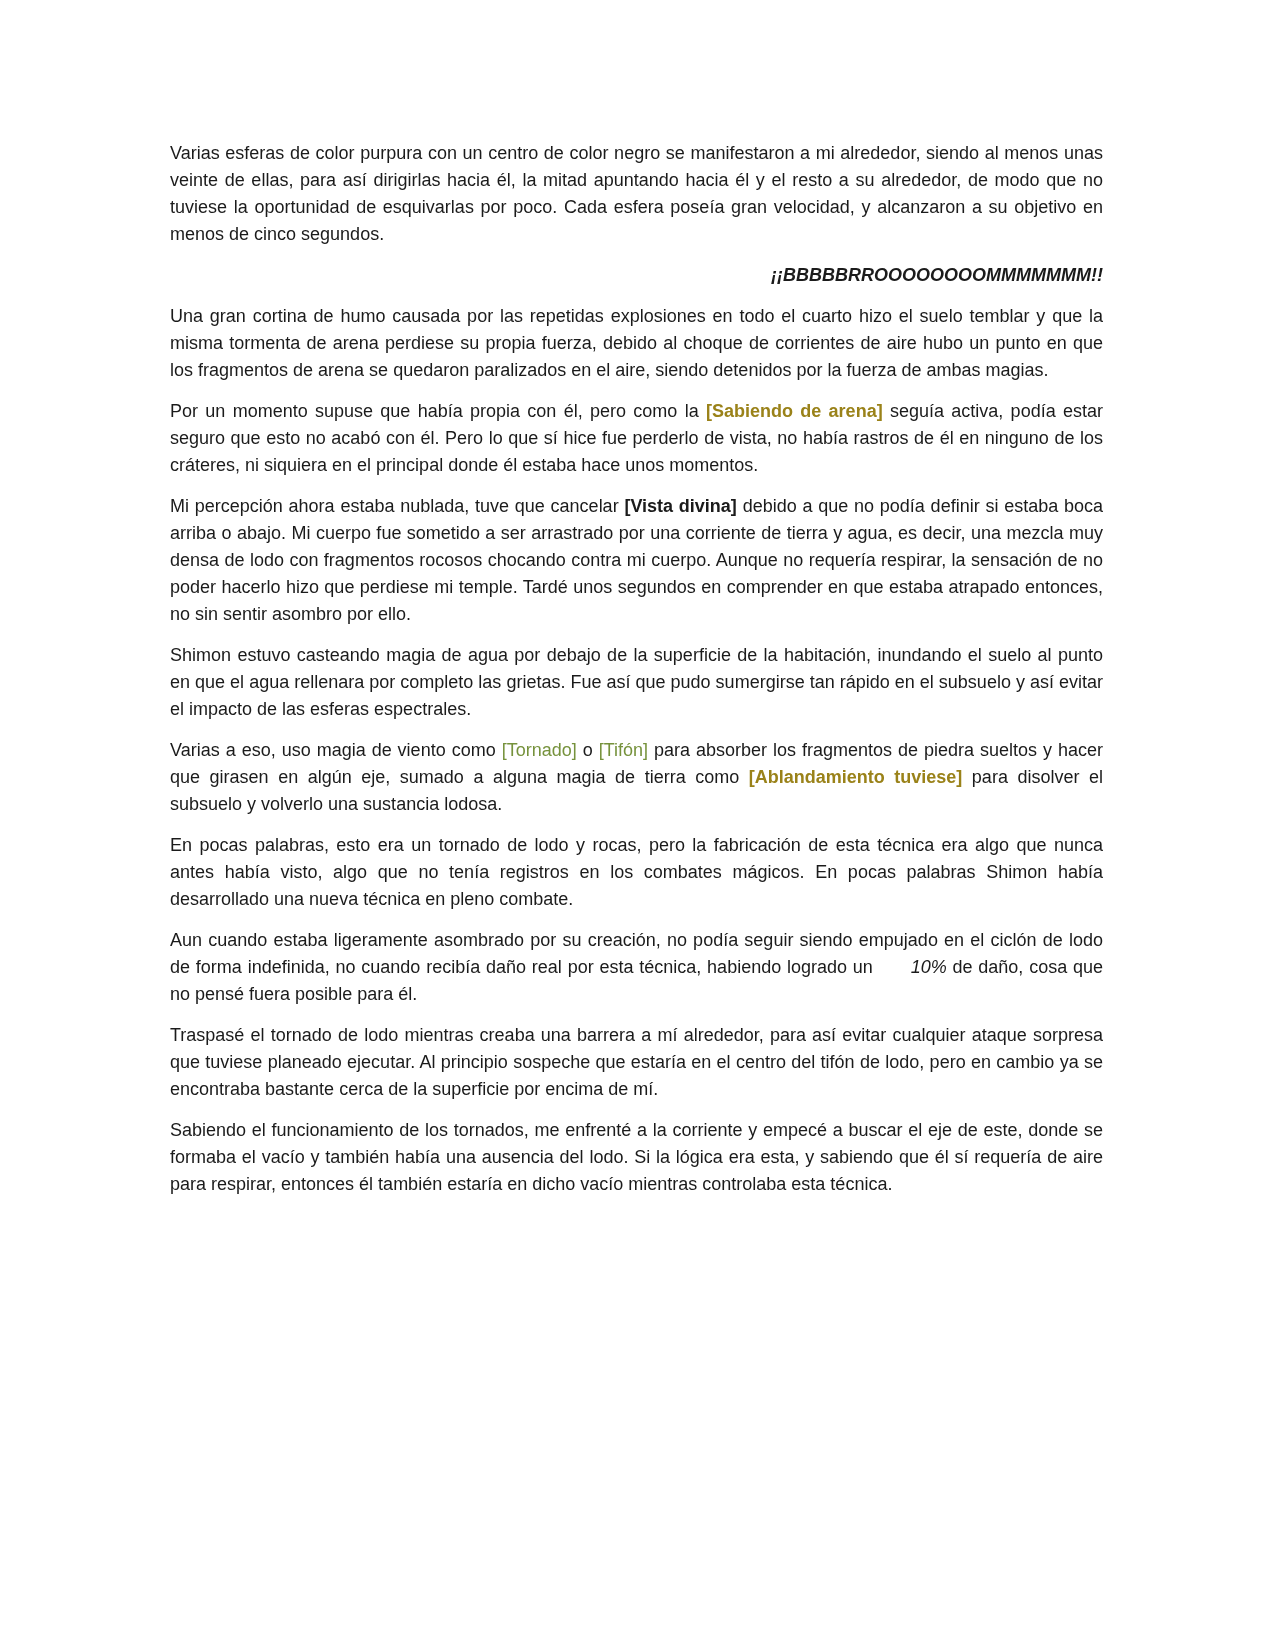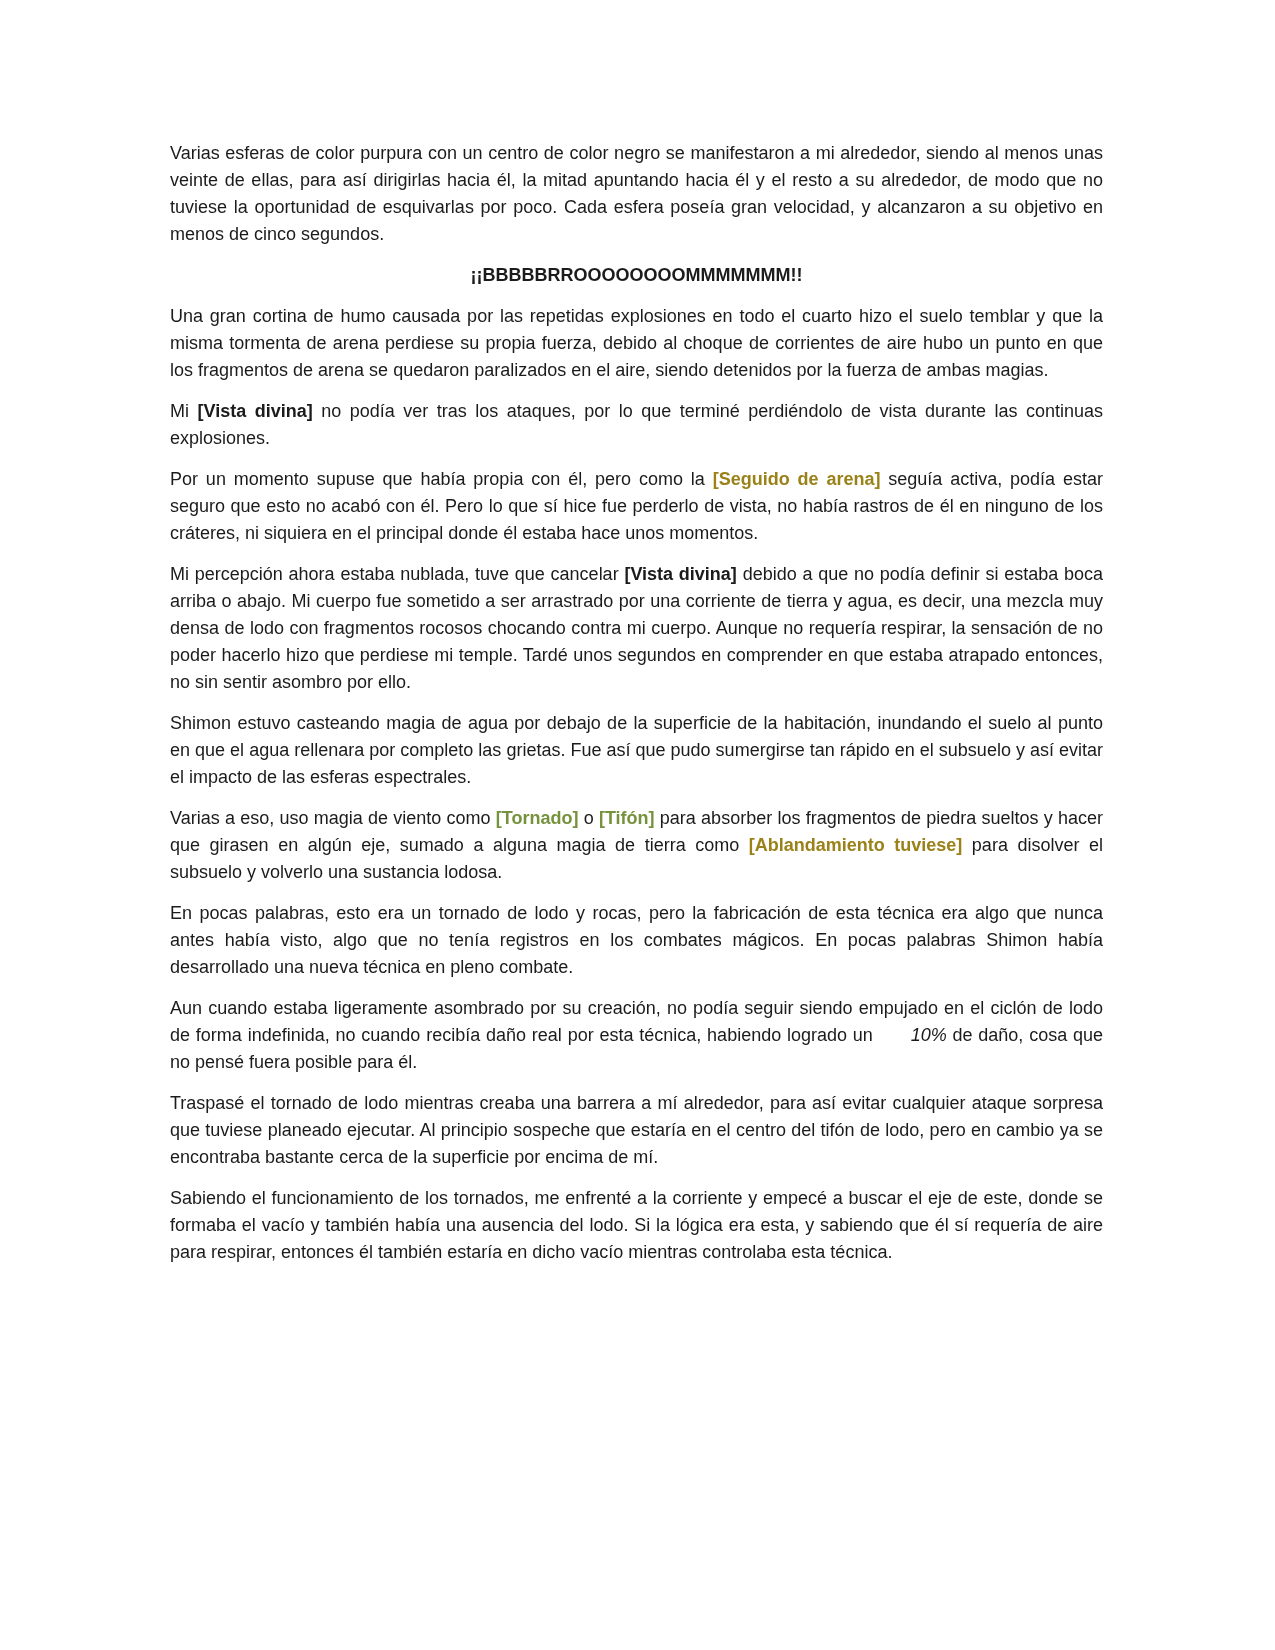--- a/index.html
+++ b/index.html
@@ -22,39 +22,39 @@
     width: 933px;
   }
   .doc p {
     margin: 0 0 14px 0;
     font-size: 18px;
     line-height: 27px;
     color: var(--body-color, #1b1b1b);
     text-align: justify;
   }
   .doc p.heading {
-    text-align: center;
+    text-align: right;
     font-weight: 700;
+    font-style: italic;
     letter-spacing: 0px;
   }
   .doc span.b  { font-weight: 700; }
   .doc span.g  { font-weight: 700; color: var(--spell-gold, #9a8219); }
-  .doc span.gr { font-weight: 700; color: var(--spell-green, #76923C); }
+  .doc span.gr { font-weight: 400; color: var(--spell-green, #76923C); }
   .doc span.i  { font-style: italic; margin-left: 32px; }
 </style>
 </head>
 <body>
 
 <div class="page">
   <div class="doc">
       <p><span>Varias esferas de color purpura con un centro de color negro se manifestaron a mi alrededor, siendo al menos unas veinte de ellas, para así dirigirlas hacia él, la mitad apuntando hacia él y el resto a su alrededor, de modo que no tuviese la oportunidad de esquivarlas por poco. Cada esfera poseía gran velocidad, y alcanzaron a su objetivo en menos de cinco segundos.</span></p>
       <p class="heading"><span>¡¡BBBBBRROOOOOOOOMMMMMMM!!</span></p>
       <p><span>Una gran cortina de humo causada por las repetidas explosiones en todo el cuarto hizo el suelo temblar y que la misma tormenta de arena perdiese su propia fuerza, debido al choque de corrientes de aire hubo un punto en que los fragmentos de arena se quedaron paralizados en el aire, siendo detenidos por la fuerza de ambas magias.</span></p>
-      <p><span>Mi </span><span class="b">[Vista divina]</span><span> no podía ver tras los ataques, por lo que terminé perdiéndolo de vista durante las continuas explosiones.</span></p>
-      <p><span>Por un momento supuse que había propia con él, pero como la </span><span class="g">[Seguido de arena]</span><span> seguía activa, podía estar seguro que esto no acabó con él. Pero lo que sí hice fue perderlo de vista, no había rastros de él en ninguno de los cráteres, ni siquiera en el principal donde él estaba hace unos momentos.</span></p>
+      <p><span>Por un momento supuse que había propia con él, pero como la </span><span class="g">[Sabiendo de arena]</span><span> seguía activa, podía estar seguro que esto no acabó con él. Pero lo que sí hice fue perderlo de vista, no había rastros de él en ninguno de los cráteres, ni siquiera en el principal donde él estaba hace unos momentos.</span></p>
       <p><span>Mi percepción ahora estaba nublada, tuve que cancelar </span><span class="b">[Vista divina]</span><span> debido a que no podía definir si estaba boca arriba o abajo. Mi cuerpo fue sometido a ser arrastrado por una corriente de tierra y agua, es decir, una mezcla muy densa de lodo con fragmentos rocosos chocando contra mi cuerpo. Aunque no requería respirar, la sensación de no poder hacerlo hizo que perdiese mi temple. Tardé unos segundos en comprender en que estaba atrapado entonces, no sin sentir asombro por ello.</span></p>
       <p><span>Shimon estuvo casteando magia de agua por debajo de la superficie de la habitación, inundando el suelo al punto en que el agua rellenara por completo las grietas. Fue así que pudo sumergirse tan rápido en el subsuelo y así evitar el impacto de las esferas espectrales.</span></p>
       <p><span>Varias a eso, uso magia de viento como </span><span class="gr">[Tornado]</span><span> o </span><span class="gr">[Tifón]</span><span> para absorber los fragmentos de piedra sueltos y hacer que girasen en algún eje, sumado a alguna magia de tierra como </span><span class="g">[Ablandamiento tuviese]</span><span> para disolver el subsuelo y volverlo una sustancia lodosa.</span></p>
       <p><span>En pocas palabras, esto era un tornado de lodo y rocas, pero la fabricación de esta técnica era algo que nunca antes había visto, algo que no tenía registros en los combates mágicos. En pocas palabras Shimon había desarrollado una nueva técnica en pleno combate.</span></p>
       <p><span>Aun cuando estaba ligeramente asombrado por su creación, no podía seguir siendo empujado en el ciclón de lodo de forma indefinida, no cuando recibía daño real por esta técnica, habiendo logrado un </span><span class="i">10%</span><span> de daño, cosa que no pensé fuera posible para él.</span></p>
       <p><span>Traspasé el tornado de lodo mientras creaba una barrera a mí alrededor, para así evitar cualquier ataque sorpresa que tuviese planeado ejecutar. Al principio sospeche que estaría en el centro del tifón de lodo, pero en cambio ya se encontraba bastante cerca de la superficie por encima de mí.</span></p>
       <p><span>Sabiendo el funcionamiento de los tornados, me enfrenté a la corriente y empecé a buscar el eje de este, donde se formaba el vacío y también había una ausencia del lodo. Si la lógica era esta, y sabiendo que él sí requería de aire para respirar, entonces él también estaría en dicho vacío mientras controlaba esta técnica.</span></p>
     </div>
 </div>
 

